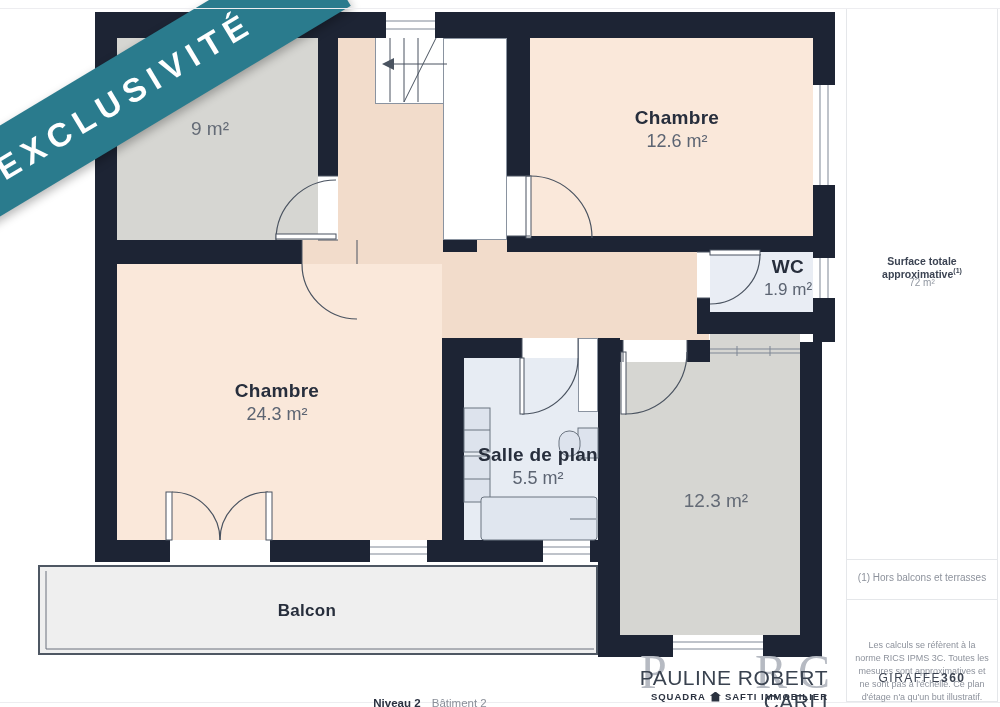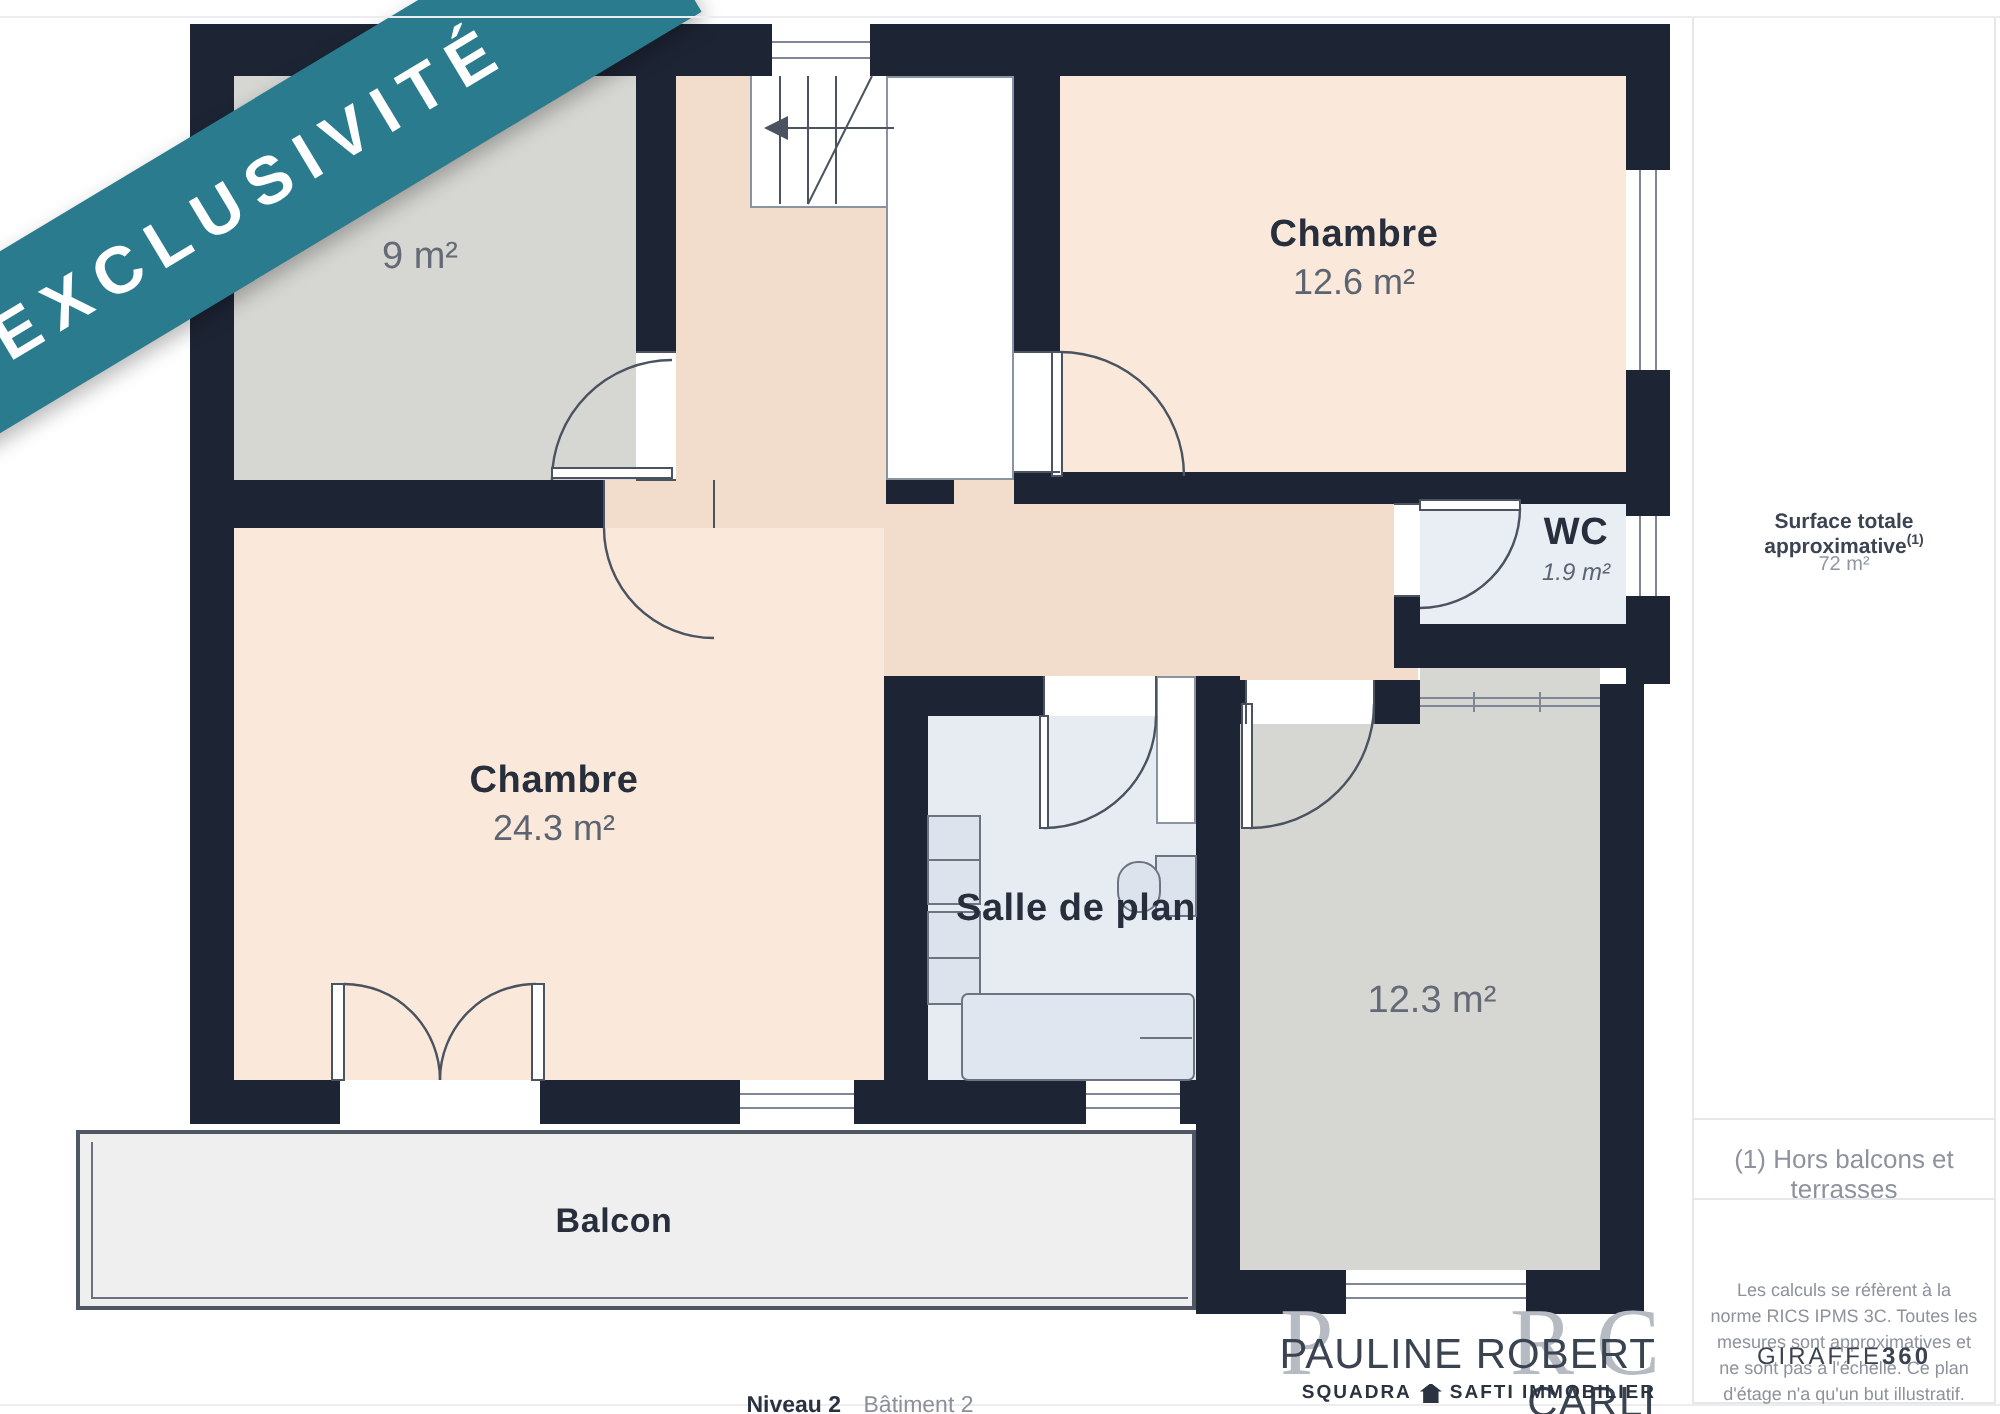--- a/index.html
+++ b/index.html
@@ -19,21 +19,21 @@
           transform:rotate(-31deg);display:flex;align-items:center;justify-content:center;
           box-shadow:0 4px 10px rgba(0,0,0,.28);}
   .banner span{color:#ffffff;font-weight:700;font-size:33px;letter-spacing:7px;}
   .sidebar{position:absolute;left:846px;top:8px;width:152px;height:694px;background:#fff;
            border:1px solid #e5e7ea;box-sizing:border-box;}
   .sb-title{position:absolute;top:246px;width:100%;text-align:center;font-size:10.5px;
             font-weight:700;color:#3c4453;}
   .sb-title sup{font-size:7px;}
   .sb-value{position:absolute;top:268px;width:100%;text-align:center;font-size:10px;color:#9096a0;}
   .sb-div{position:absolute;left:0;width:100%;height:1px;background:#e5e7ea;}
-  .sb-note{position:absolute;top:563px;width:100%;text-align:center;font-size:13px;color:#8d929c;}
+  .sb-note{position:absolute;top:563px;width:100%;text-align:center;font-size:10px;color:#8d929c;}
   .sb-par{position:absolute;top:598px;left:8px;right:8px;text-align:center;font-size:9px;
           line-height:1.45;color:#8d929c;margin-top:32px;}
   .sb-brand{position:absolute;top:662px;width:100%;text-align:center;font-size:12px;
             letter-spacing:1.5px;color:#3b4250;}
   .sb-brand b{font-weight:700;}
   .hairline{position:absolute;left:0;width:1000px;height:1px;background:#ededf0;}
   .niveau{position:absolute;left:340px;top:681px;width:180px;text-align:center;font-size:11.5px;color:#2a3140;margin-top:16px;}
   .niveau .b1{font-weight:700;color:#2a3140;}
   .niveau .b2{font-weight:400;color:#8a8f99;margin-left:8px;}
   .logo{position:absolute;left:600px;top:648px;width:228px;height:58px;}
@@ -152,28 +152,29 @@
 
   <div class="room-label" style="left:160px;top:117px;width:100px;">
     <div class="area-only">9 m²</div>
   </div>
   <div class="room-label" style="left:597px;top:106px;width:160px;">
     <div class="room-name">Chambre</div>
     <div class="room-area">12.6 m²</div>
   </div>
   <div class="room-label" style="left:745px;top:255px;width:86px;">
     <div class="room-name">WC</div>
-    <div class="room-area" style="font-size:12px;font-style:italic;">1.9 m²</div>
+    <div class="room-area" style="font-size:17px;">1.9 m²</div>
   </div>
   <div class="room-label" style="left:197px;top:379px;width:160px;">
     <div class="room-name">Chambre</div>
     <div class="room-area">24.3 m²</div>
   </div>
   <div class="room-label" style="left:438px;top:443px;width:200px;">
     <div class="room-name">Salle de plan</div>
+    <div class="room-area">5.5 m²</div>
   </div>
   <div class="room-label" style="left:666px;top:489px;width:100px;">
     <div class="area-only">12.3 m²</div>
   </div>
   <div class="room-label" style="left:257px;top:600px;width:100px;">
     <div class="room-name" style="font-size:17px;">Balcon</div>
   </div>
 
   <div class="banner">
     <span>EXCLUSIVITÉ</span>

